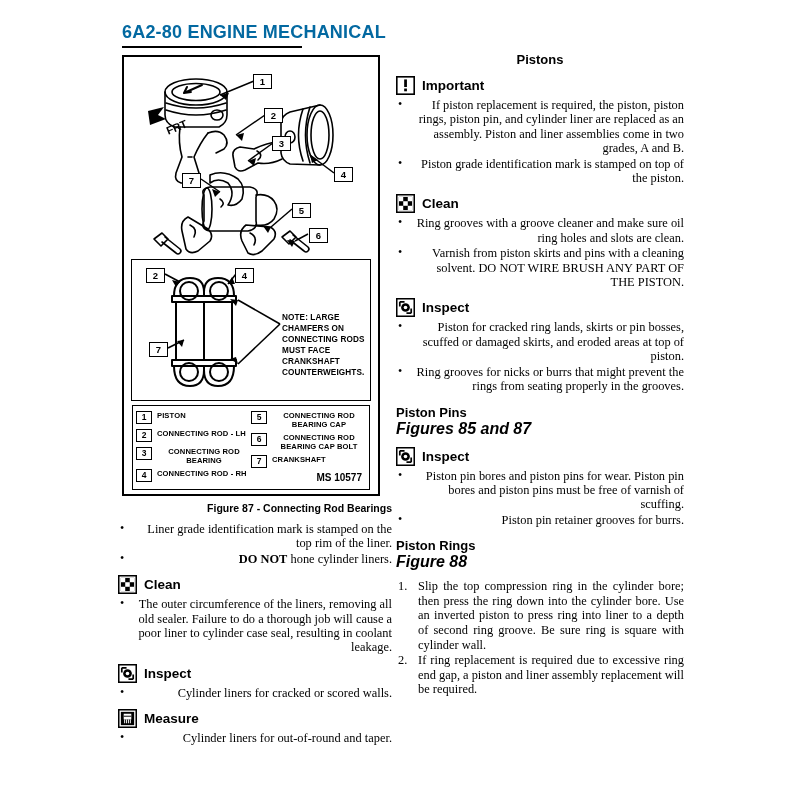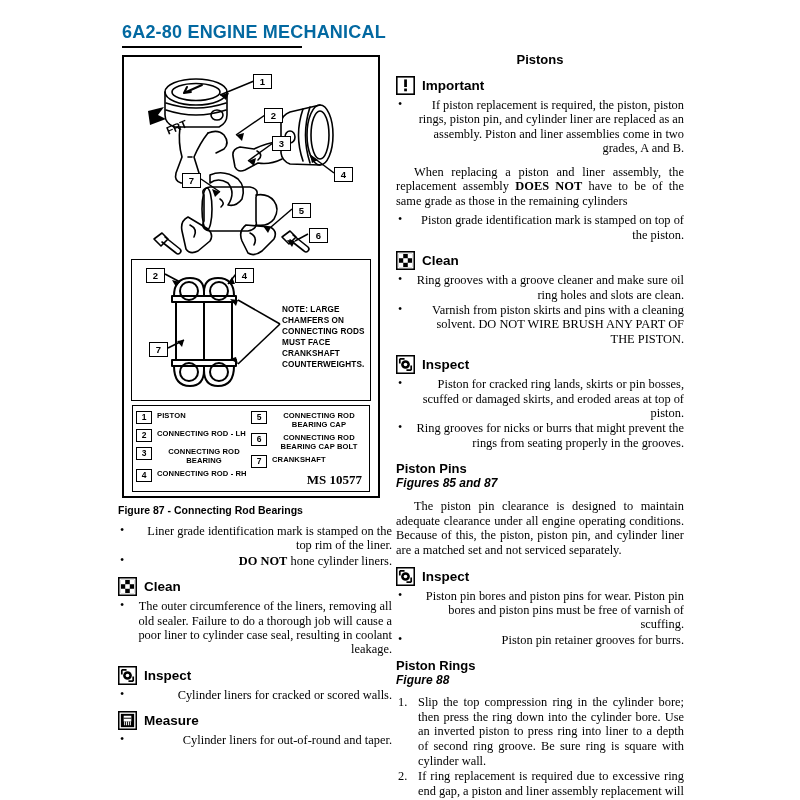--- a/index.html
+++ b/index.html
@@ -154,28 +154,28 @@
     font-family: "Liberation Sans", sans-serif;
     font-weight: bold;
     font-size: 7.6px;
     line-height: 9px;
     letter-spacing: 0.1px;
     padding-top: 1px;
     text-align: center;
   }
   .legend-code {
     text-align: right;
-    font-family: Liberation Serif, serif;
-    font-weight: bold;
-    font-size: 13px;
+    font-family: Liberation Sans, sans-serif;
+    font-weight: bold;
+    font-size: 10px;
     padding-right: 4px;
     margin-top: 1px;
   }
   .fig-caption {
-    text-align: left;
+    text-align: right;
     font-family: "Liberation Sans", sans-serif;
     font-weight: bold;
     font-size: 10.5px;
     margin-top: 6px;
     margin-bottom: 8px;
   }
 
   
   .bullet-list {
     margin: 0;
@@ -225,21 +225,21 @@
   .sec-head {
     font-family: "Liberation Sans", sans-serif;
     font-weight: bold;
     font-size: 13px;
     margin: 11px 0 0 0;
   }
   .sec-sub {
     font-family: "Liberation Sans", sans-serif;
     font-weight: bold;
     font-style: italic;
-    font-size: 12px;
+    font-size: 16px;
     margin: 0 0 0 0;
   }
 
   
   .icon-head {
     display: flex;
     align-items: center;
     margin: 9px 0 3px 0;
   }
   .icon-head .icon-label {
@@ -386,21 +386,21 @@
             <polygon points="52,80 45,81 50,87"></polygon>
             <polygon points="106,40 98,39 104,46"></polygon>
             <polygon points="106,104 98,99 104,97"></polygon>
           </g>
         </svg>
 
         <div class="callout" style="left:14px; top:8px;">2</div>
         <div class="callout" style="left:103px; top:8px;">4</div>
         <div class="callout" style="left:17px; top:82px;">7</div>
 
-        <div class="note-text" style="left:150px; top:44px; width:86px;">
+        <div class="note-text" style="left:150px; top:52px; width:86px;">
           <div>NOTE:  LARGE</div>
           <div>CHAMFERS ON</div>
           <div>CONNECTING RODS</div>
           <div>MUST FACE CRANKSHAFT</div>
           <div>COUNTERWEIGHTS.</div>
         </div>
       </div>
 
       <div class="legend">
         <div class="legend-cols">
@@ -503,21 +503,20 @@
         <rect x="0.8" y="0.8" width="18.4" height="18.4" fill="none" stroke="#000" stroke-width="1.8"></rect>
         <rect x="8.6" y="3.6" width="2.9" height="8" fill="#000"></rect>
         <rect x="8.6" y="13.2" width="2.9" height="2.9" fill="#000"></rect>
       </svg>
       <span class="icon-label">Important</span>
     </div>
     <ul class="bullet-list">
       <li class="bullet-item">If piston replacement is required, the piston, piston rings, piston pin, and cylinder liner are replaced as an assembly.  Piston and liner assemblies come in two grades, A and B.</li>
     </ul>
 
-    <p class="para"><span>When replacing a piston and liner assembly, the replacement assembly </span><span class="bold">DOES NOT</span><span> have to be of the same grade as those in the remaining cylinders</span></p>
 
     <ul class="bullet-list">
       <li class="bullet-item">Piston grade identification mark is stamped on top of the piston.</li>
     </ul>
 
     <div class="icon-head">
       <svg class="man-icon" viewBox="0 0 20 20">
         <rect x="0.8" y="0.8" width="18.4" height="18.4" fill="none" stroke="#000" stroke-width="1.6"></rect>
         <rect x="3" y="3" width="14" height="14" fill="#000"></rect>
         <rect x="3" y="3" width="4.6" height="4.6" fill="#fff"></rect>
@@ -542,21 +541,20 @@
       </svg>
       <span class="icon-label">Inspect</span>
     </div>
     <ul class="bullet-list">
       <li class="bullet-item">Piston for cracked ring lands, skirts or pin bosses, scuffed or damaged skirts, and eroded areas at top of piston.</li>
       <li class="bullet-item">Ring grooves for nicks or burrs that might prevent the rings from seating properly in the grooves.</li>
     </ul>
 
     <div class="sec-head">Piston Pins</div>
     <div class="sec-sub">Figures 85 and 87</div>
-    <p class="para">The piston pin clearance is designed to maintain adequate clearance under all engine operating conditions.  Because of this, the piston, piston pin, and cylinder liner are a matched set and not serviced separately.</p>
 
     <div class="icon-head">
       <svg class="man-icon" viewBox="0 0 20 20">
         <rect x="0.8" y="0.8" width="18.4" height="18.4" fill="none" stroke="#000" stroke-width="1.6"></rect>
         <path d="M4 4 L9 4 M4 4 L4 9 M16 16 L11 16 M16 16 L16 11" stroke="#000" stroke-width="1.8" fill="none"></path>
         <circle cx="10" cy="10" r="4.6" fill="#000"></circle>
         <circle cx="10" cy="10" r="1.9" fill="#fff"></circle>
       </svg>
       <span class="icon-label">Inspect</span>
     </div>

